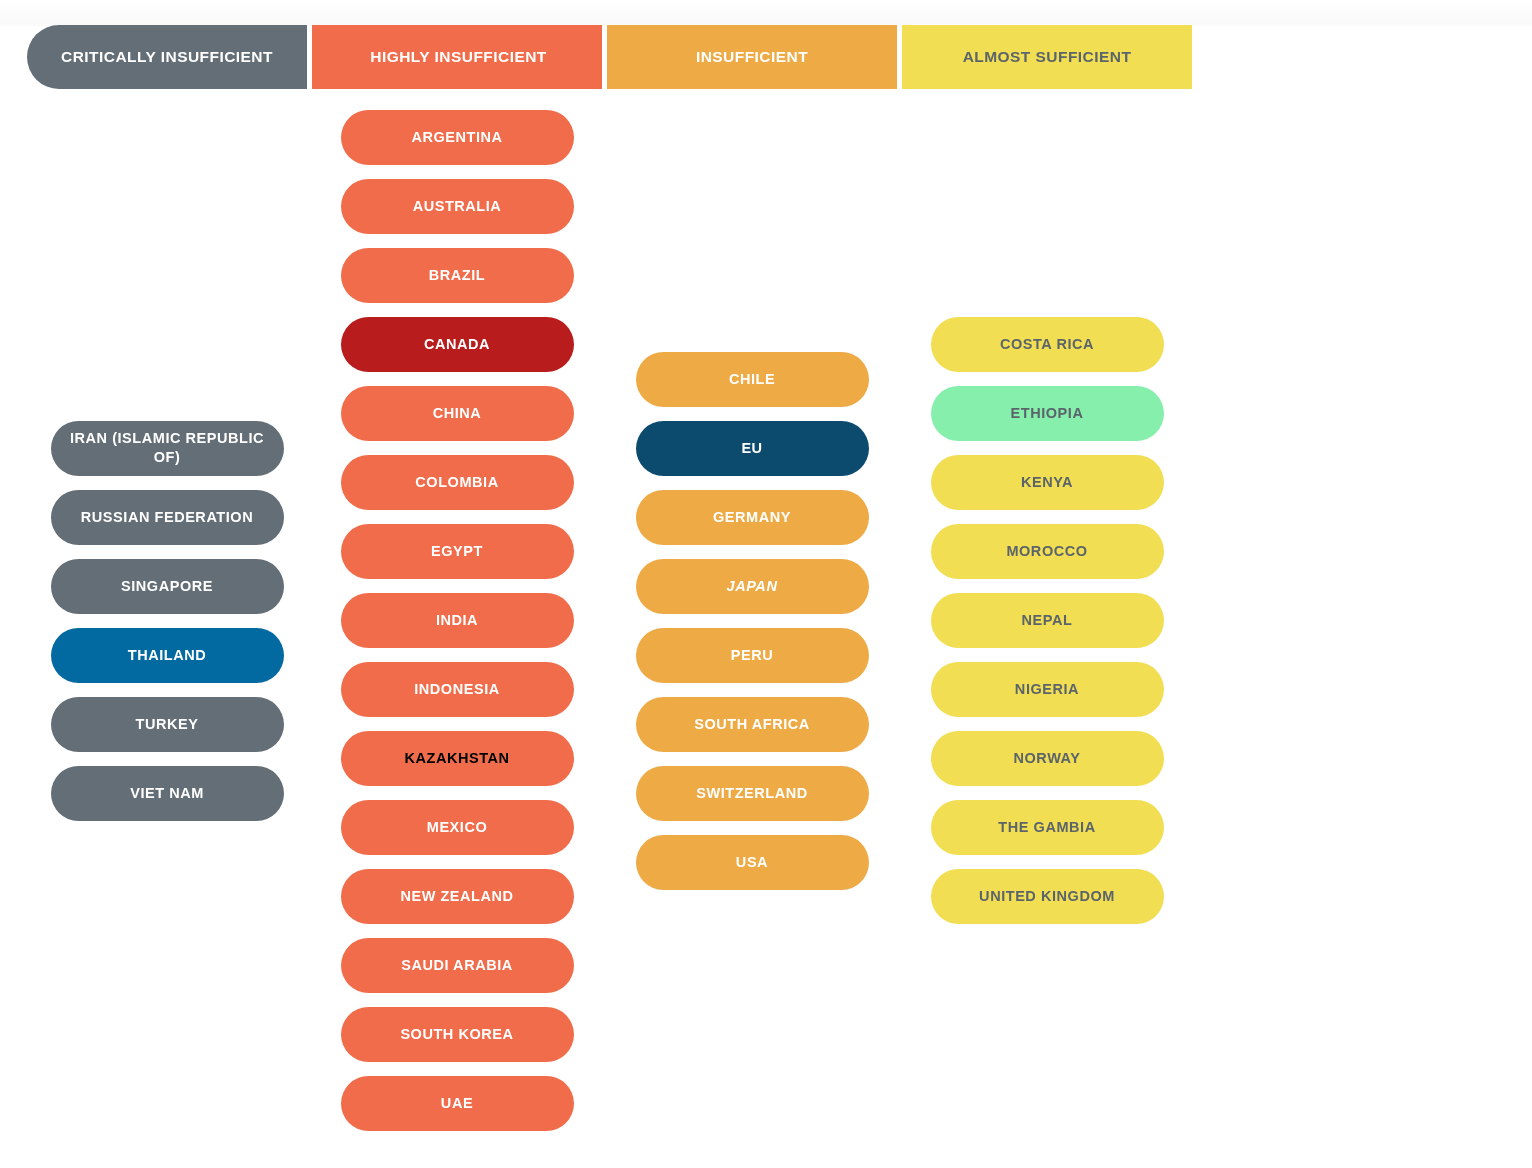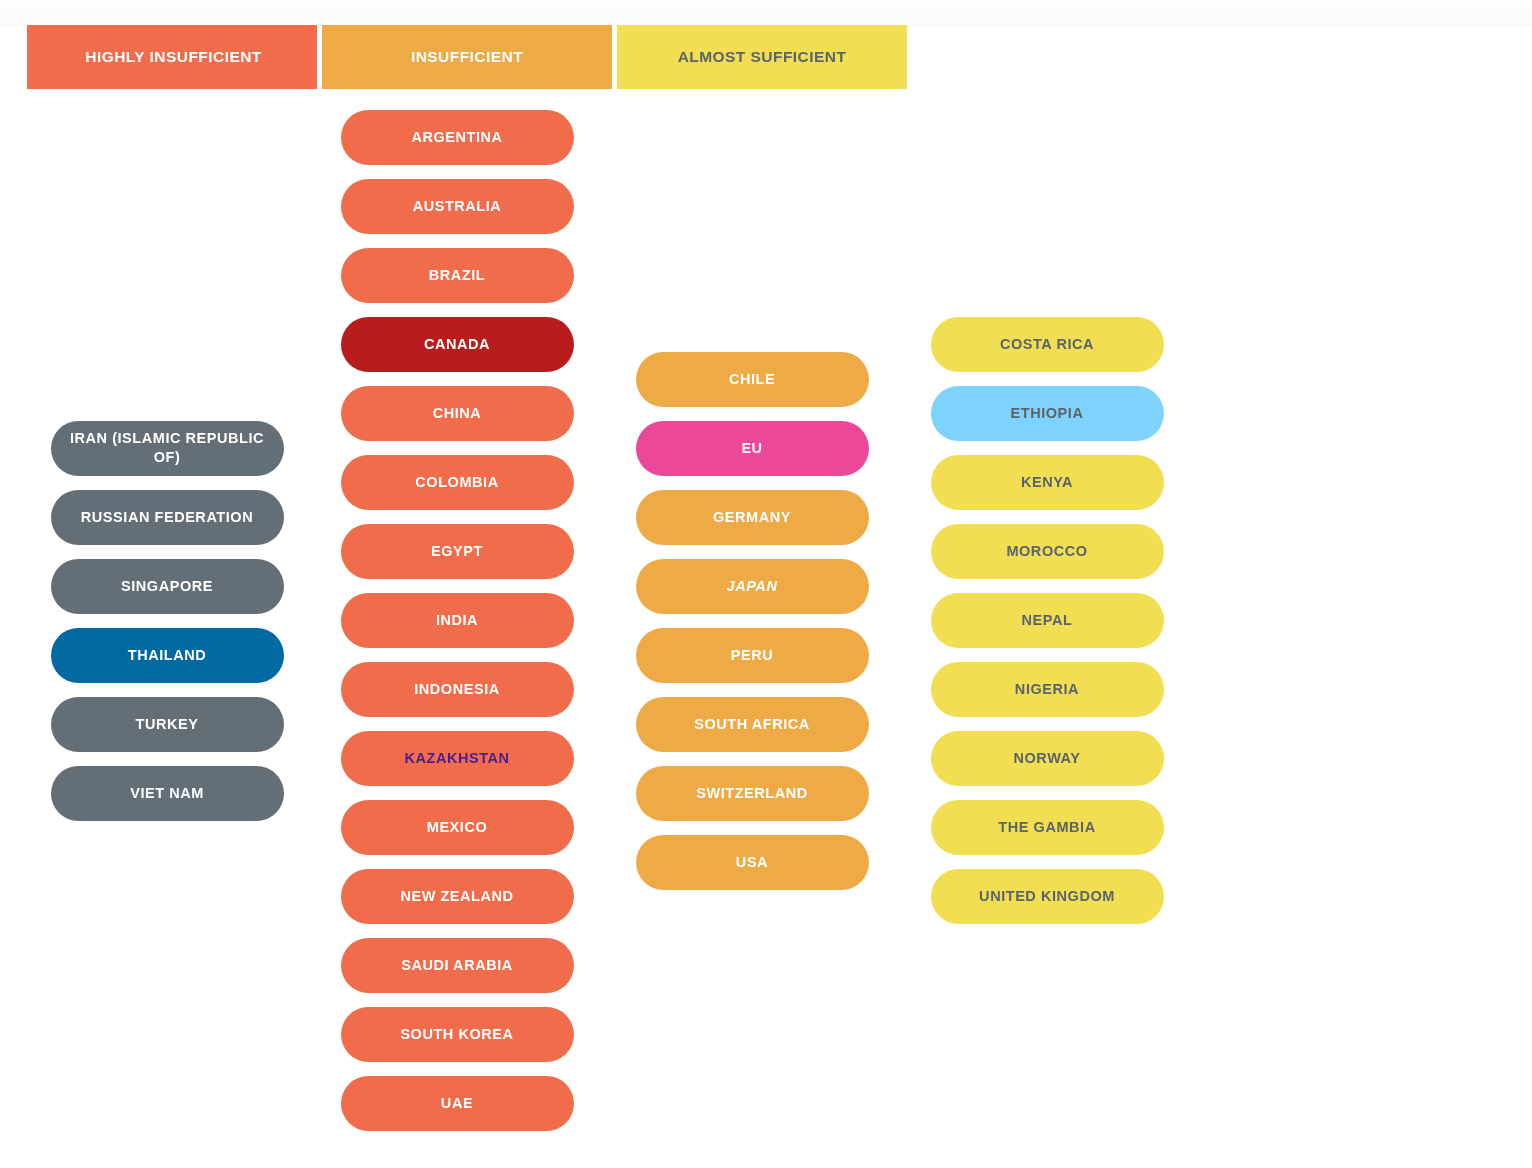--- a/index.html
+++ b/index.html
@@ -106,20 +106,23 @@
     user-select: none;
   }
   .pill.dark-text { color: #5b646b; }
 </style>
 </head>
 <body>
 
 <div class="top-wash"></div>
 
 <div class="rating-header">
+    <div class="header-seg seg-0" style="background: rgb(100, 110, 118); color: rgb(255, 255, 255);">
+      <span>CRITICALLY INSUFFICIENT</span>
+    </div>
     <div class="header-seg seg-1" style="background: rgb(240, 108, 74); color: rgb(255, 255, 255); padding-left: 13px;">
       <span>HIGHLY INSUFFICIENT</span>
     </div>
     <div class="header-seg seg-2" style="background: rgb(238, 170, 68); color: rgb(255, 255, 255);">
       <span>INSUFFICIENT</span>
     </div>
     <div class="header-seg seg-3" style="background: rgb(241, 222, 82); color: rgb(91, 100, 107);">
       <span>ALMOST SUFFICIENT</span>
     </div>
   </div>
@@ -166,21 +169,21 @@
       </div>
       <div class="pill" style="background: rgb(240, 108, 74); color: rgb(255, 255, 255);">
         <span>EGYPT</span>
       </div>
       <div class="pill" style="background: rgb(240, 108, 74); color: rgb(255, 255, 255);">
         <span>INDIA</span>
       </div>
       <div class="pill" style="background: rgb(240, 108, 74); color: rgb(255, 255, 255);">
         <span>INDONESIA</span>
       </div>
-      <div class="pill" style="background: rgb(240, 108, 74); color: #4c1d95;">
+      <div class="pill" style="background: rgb(240, 108, 74); color: #000000;">
         <span>KAZAKHSTAN</span>
       </div>
       <div class="pill" style="background: rgb(240, 108, 74); color: rgb(255, 255, 255);">
         <span>MEXICO</span>
       </div>
       <div class="pill" style="background: rgb(240, 108, 74); color: rgb(255, 255, 255);">
         <span>NEW ZEALAND</span>
       </div>
       <div class="pill" style="background: rgb(240, 108, 74); color: rgb(255, 255, 255);">
         <span>SAUDI ARABIA</span>
@@ -189,21 +192,21 @@
         <span>SOUTH KOREA</span>
       </div>
       <div class="pill" style="background: rgb(240, 108, 74); color: rgb(255, 255, 255);">
         <span>UAE</span>
       </div>
     </div>
     <div class="column col-2">
       <div class="pill" style="background: rgb(238, 170, 68); color: rgb(255, 255, 255);">
         <span>CHILE</span>
       </div>
-      <div class="pill" style="background: #ec4899; color: rgb(255, 255, 255);">
+      <div class="pill" style="background: #0c4a6e; color: rgb(255, 255, 255);">
         <span>EU</span>
       </div>
       <div class="pill" style="background: rgb(238, 170, 68); color: rgb(255, 255, 255);">
         <span>GERMANY</span>
       </div>
       <div class="pill" style="background: rgb(238, 170, 68); color: rgb(255, 255, 255); font-style: italic;">
         <span>JAPAN</span>
       </div>
       <div class="pill" style="background: rgb(238, 170, 68); color: rgb(255, 255, 255);">
         <span>PERU</span>
@@ -215,21 +218,21 @@
         <span>SWITZERLAND</span>
       </div>
       <div class="pill" style="background: rgb(238, 170, 68); color: rgb(255, 255, 255);">
         <span>USA</span>
       </div>
     </div>
     <div class="column col-3">
       <div class="pill dark-text" style="background: rgb(241, 222, 82); color: rgb(91, 100, 107);">
         <span>COSTA RICA</span>
       </div>
-      <div class="pill dark-text" style="background: #7dd3fc; color: rgb(91, 100, 107);">
+      <div class="pill dark-text" style="background: #86efac; color: rgb(91, 100, 107);">
         <span>ETHIOPIA</span>
       </div>
       <div class="pill dark-text" style="background: rgb(241, 222, 82); color: rgb(91, 100, 107);">
         <span>KENYA</span>
       </div>
       <div class="pill dark-text" style="background: rgb(241, 222, 82); color: rgb(91, 100, 107);">
         <span>MOROCCO</span>
       </div>
       <div class="pill dark-text" style="background: rgb(241, 222, 82); color: rgb(91, 100, 107);">
         <span>NEPAL</span>

